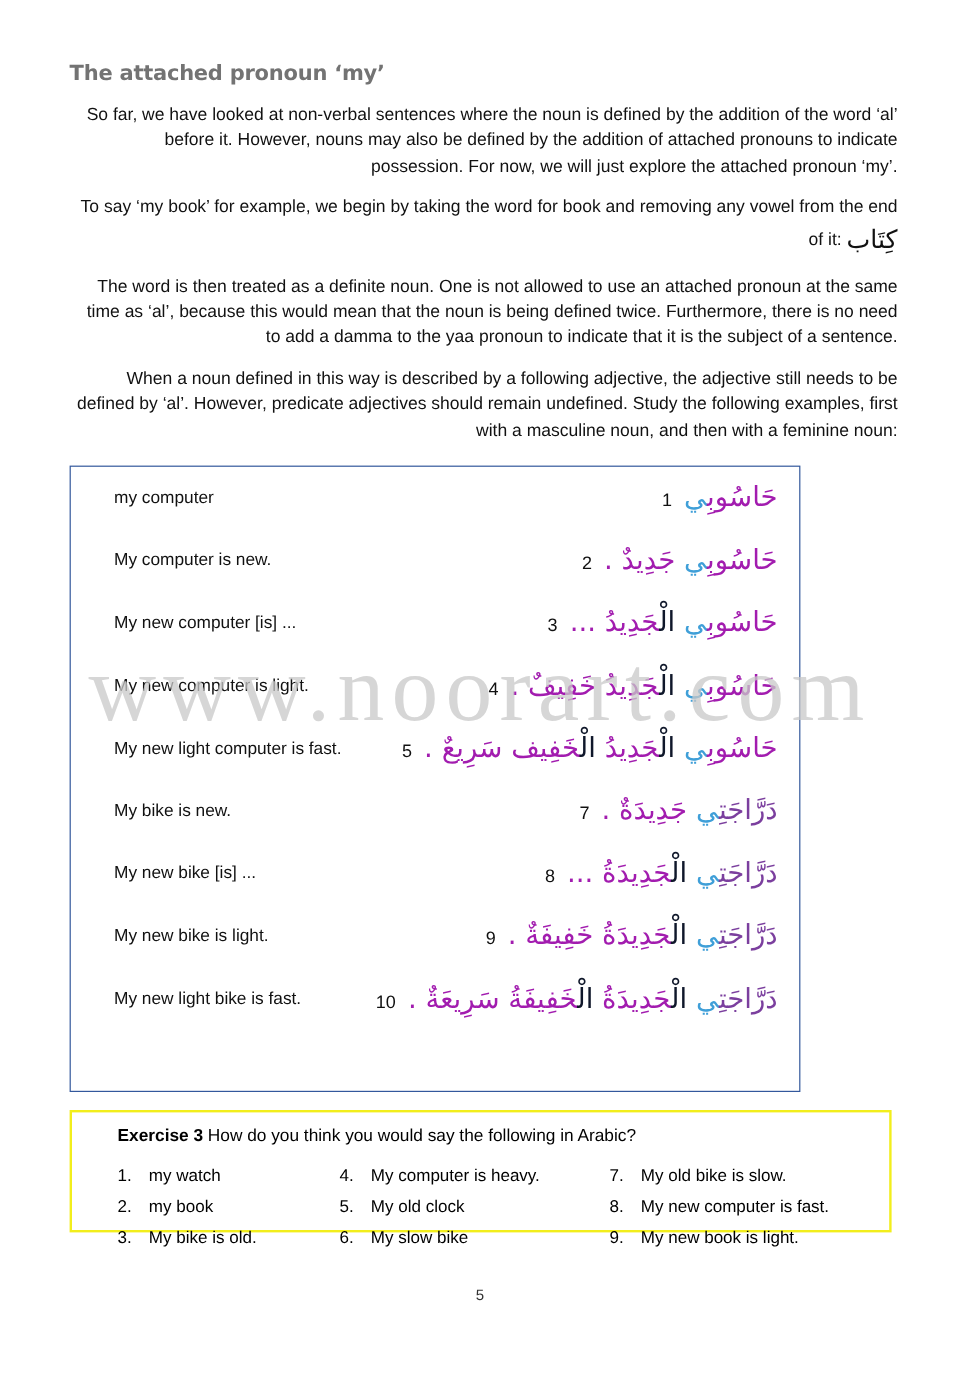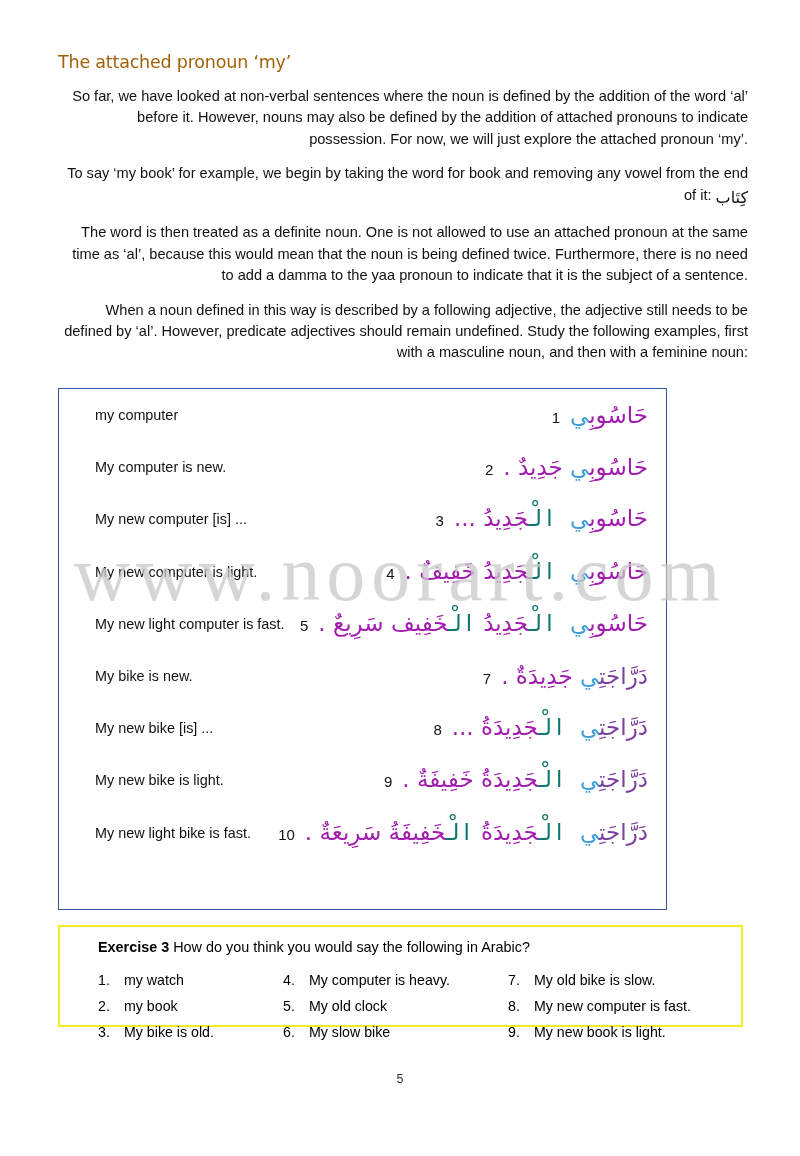--- a/index.html
+++ b/index.html
@@ -45,38 +45,38 @@
     position: absolute;
     left: 58px;
     top: 52px;
     width: 690px;
     z-index: 1;
   }
 
   h1.heading {
     font-family: "DejaVu Sans", sans-serif;
     font-size: 17.5px;
-    font-weight: normal;
-    color: #a16207;
+    font-weight: bold;
+    color: #737373;
     margin: 0 0 14px 0;
     letter-spacing: -0.2px;
   }
 
   p.para {
     font-size: 14.6px;
     line-height: 1.47;
     margin: 0 0 13px 0;
     color: #111111;
     text-align: right;
   }
   p.para:last-of-type { margin-bottom: 0; }
 
   .ar-inline {
     font-family: "DejaVu Sans", "Liberation Sans", sans-serif;
-    font-size: 16px;
+    font-size: 21px;
     direction: rtl;
     unicode-bidi: isolate;
     vertical-align: -3px;
   }
   .ar-blue { color: #3f9fd8; }
 
   
   .examples {
     position: absolute;
     left: 58px;
@@ -124,21 +124,21 @@
     order: 2;
     direction: rtl;
     unicode-bidi: isolate;
     font-family: "DejaVu Sans", "Liberation Sans", sans-serif;
     font-size: 23px;
     line-height: 1.15;
     white-space: nowrap;
     color: #111111;
   }
   .c-blue   { color: #3f9fd8; }
-  .c-red    { color: #0f766e; font-family: Liberation Mono, monospace; }
+  .c-red    { color: #0f172a; }
   .c-purple { color: #7b3f9e; }
   .c-black  { color: #a21caf; }
 
   
   .exercise {
     position: absolute;
     left: 58px;
     top: 925px;
     width: 685px;
     height: 102px;

